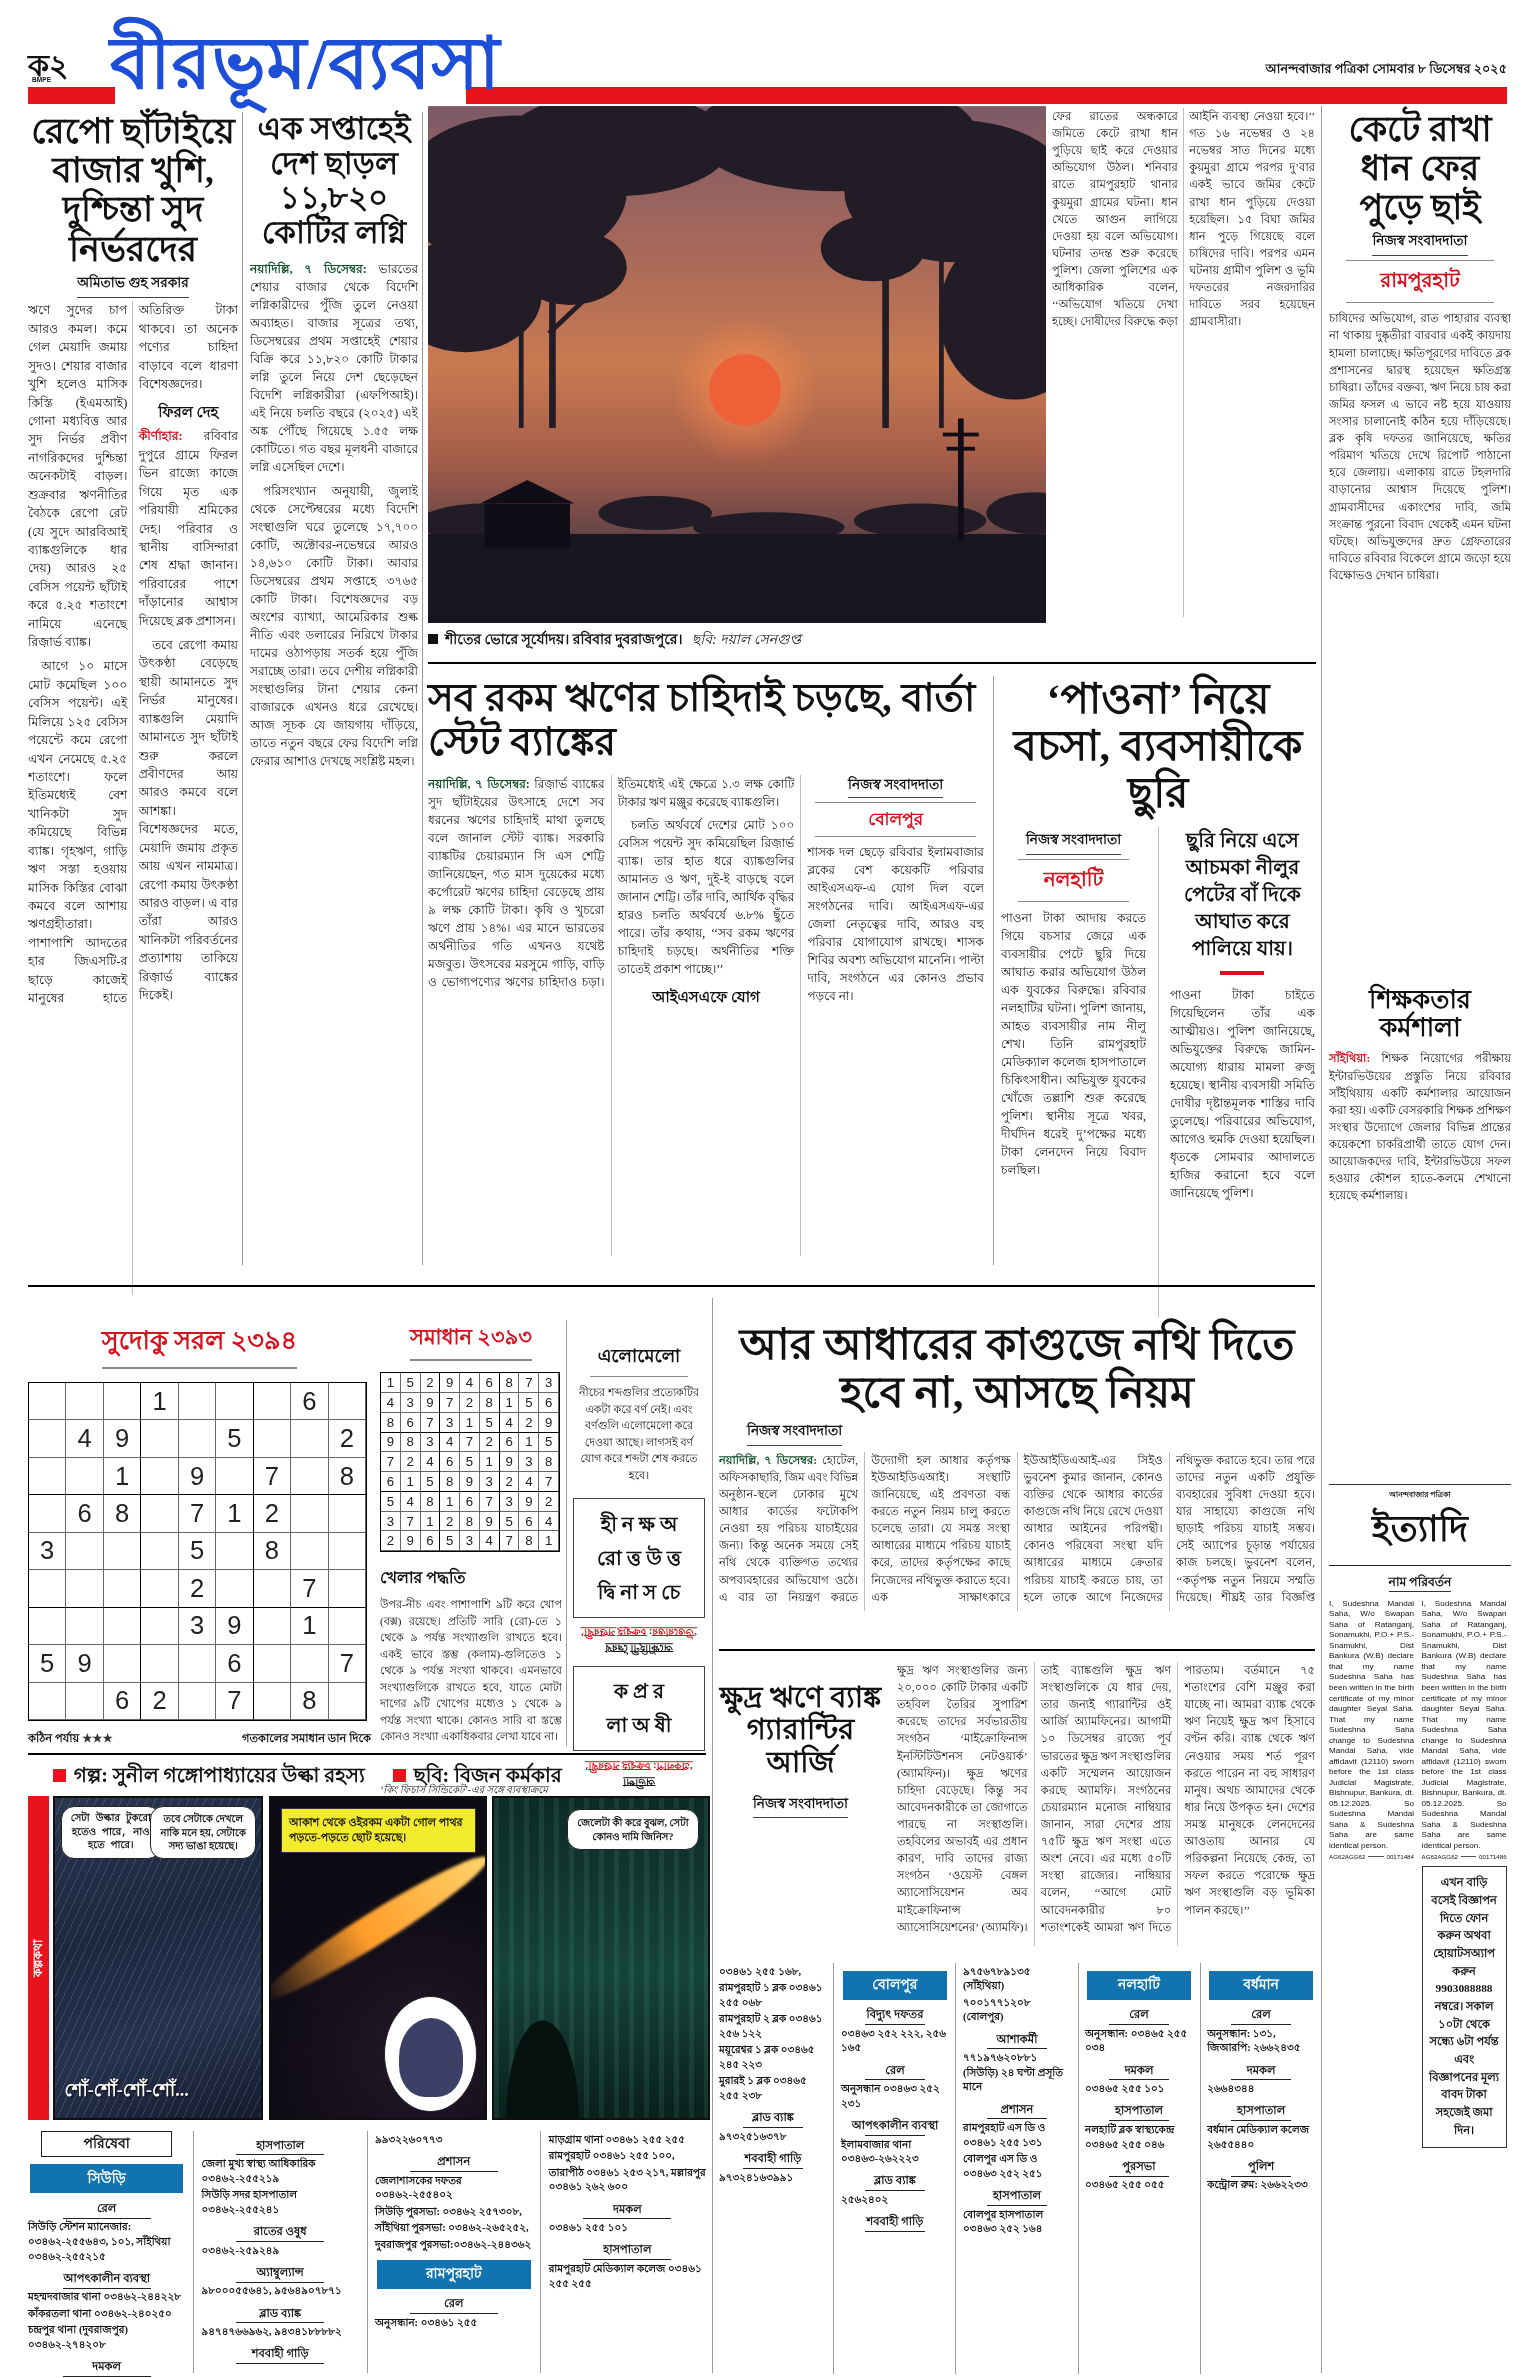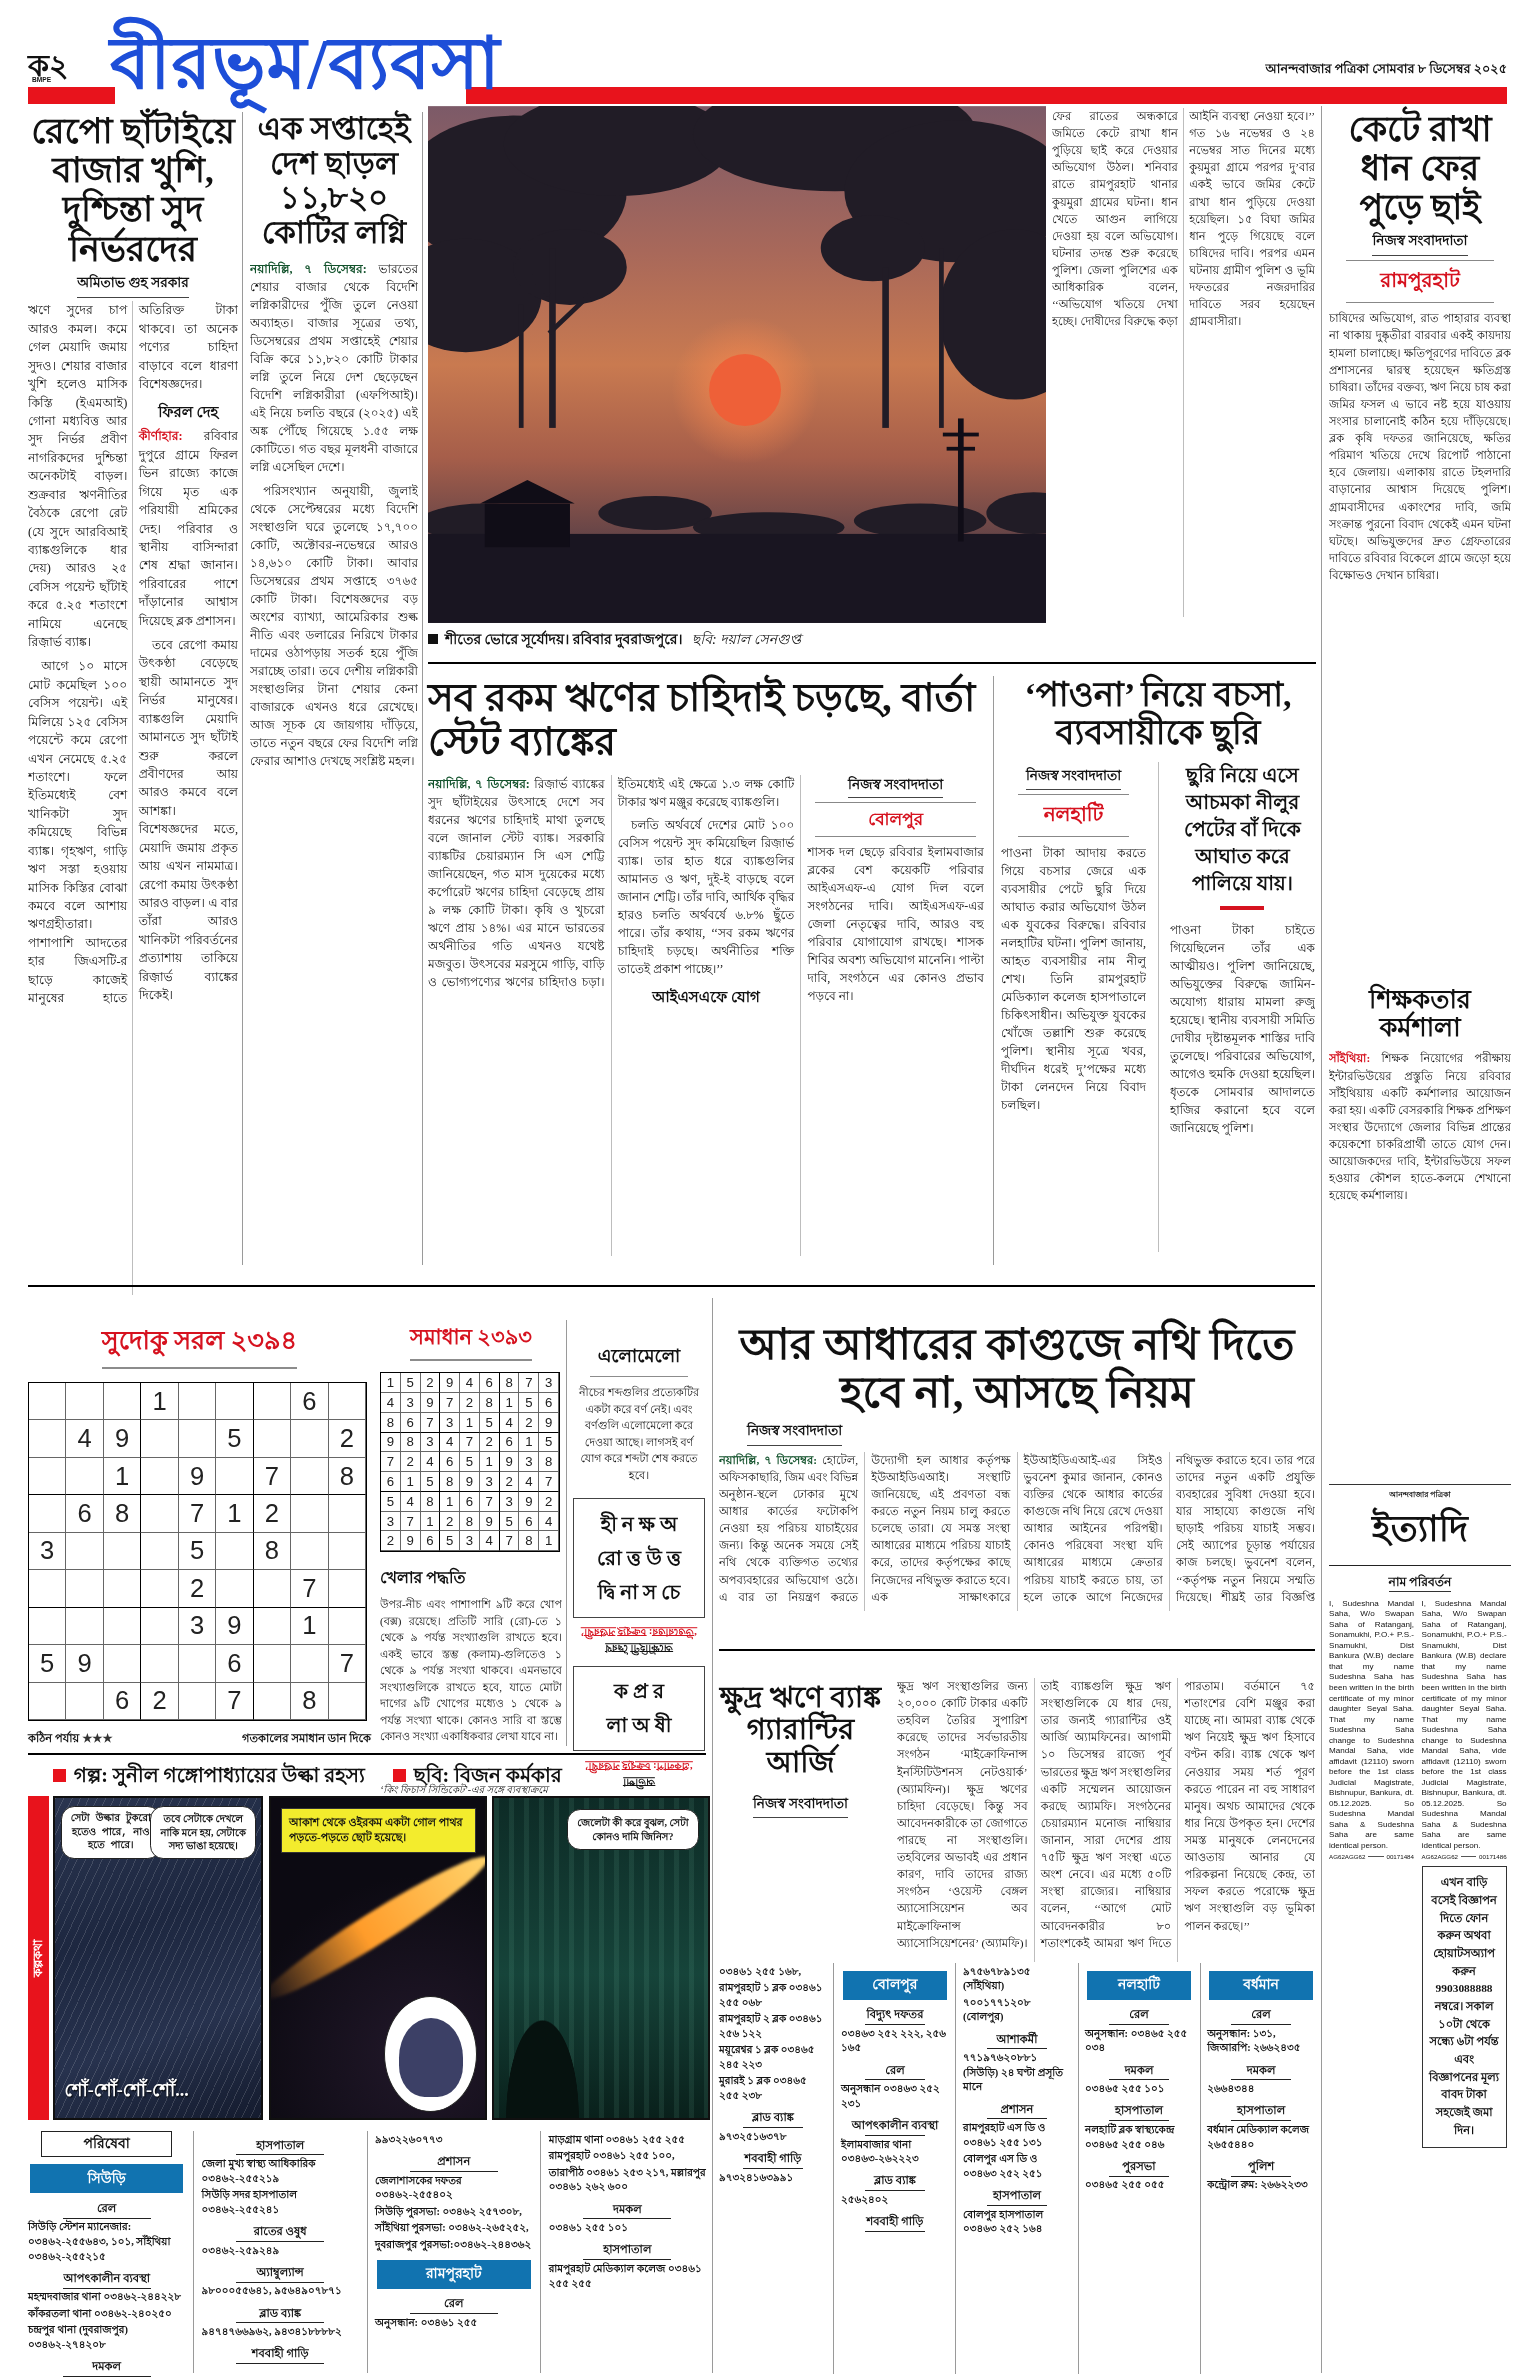--- a/index.html
+++ b/index.html
@@ -159,21 +159,21 @@
       <p class="noind"><span class="dl">নয়াদিল্লি, ৭ ডিসেম্বর:</span> <span>রিজ়ার্ভ ব্যাঙ্কের সুদ ছাঁটাইয়ের উৎসাহে দেশে সব ধরনের ঋণের চাহিদাই মাথা তুলছে বলে জানাল স্টেট ব্যাঙ্ক। সরকারি ব্যাঙ্কটির চেয়ারম্যান সি এস শেট্টি জানিয়েছেন, গত মাস দুয়েকের মধ্যে কর্পোরেট ঋণের চাহিদা বেড়েছে প্রায় ৯ লক্ষ কোটি টাকা। কৃষি ও খুচরো ঋণে প্রায় ১৪%। এর মানে ভারতের অর্থনীতির গতি এখনও যথেষ্ট মজবুত। উৎসবের মরসুমে গাড়ি, বাড়ি ও ভোগ্যপণ্যের ঋণের চাহিদাও চড়া। ইতিমধ্যেই এই ক্ষেত্রে ১.৩ লক্ষ কোটি টাকার ঋণ মঞ্জুর করেছে ব্যাঙ্কগুলি।</span></p>
       <p>চলতি অর্থবর্ষে দেশের মোট ১০০ বেসিস পয়েন্ট সুদ কমিয়েছিল রিজ়ার্ভ ব্যাঙ্ক। তার হাত ধরে ব্যাঙ্কগুলির আমানত ও ঋণ, দুই-ই বাড়ছে বলে জানান শেট্টি। তাঁর দাবি, আর্থিক বৃদ্ধির হারও চলতি অর্থবর্ষে ৬.৮% ছুঁতে পারে। তাঁর কথায়, ‘‘সব রকম ঋণের চাহিদাই চড়ছে। অর্থনীতির শক্তি তাতেই প্রকাশ পাচ্ছে।’’</p>
       <div class="subhead">আইএসএফে যোগ</div>
       <div class="byline"><span>নিজস্ব সংবাদদাতা</span></div>
       <div class="location" style="font-size:17px;margin:1.9px 7.6px 5.7px;">বোলপুর</div>
       <p class="noind">শাসক দল ছেড়ে রবিবার ইলামবাজার ব্লকের বেশ কয়েকটি পরিবার আইএসএফ-এ যোগ দিল বলে সংগঠনের দাবি। আইএসএফ-এর জেলা নেতৃত্বের দাবি, আরও বহু পরিবার যোগাযোগ রাখছে। শাসক শিবির অবশ্য অভিযোগ মানেনি। পাল্টা দাবি, সংগঠনে এর কোনও প্রভাব পড়বে না।</p>
     </div>
   </div>
 
   <div class="abs" style="left:1001px;top:676px;width:314px;">
-    <div class="hl" style="font-size:34px;">‘পাওনা’ নিয়ে বচসা, ব্যবসায়ীকে ছুরি</div>
+    <div class="hl" style="font-size:42px;">‘পাওনা’ নিয়ে বচসা, ব্যবসায়ীকে ছুরি</div>
     <div style="display:flex;gap:11.4px;margin-top:9.5px;">
       <div style="width:151px;">
         <div class="byline"><span>নিজস্ব সংবাদদাতা</span></div>
         <div class="location">নলহাটি</div>
         <div class="body" style="height:375px;">
           <p class="noind">পাওনা টাকা আদায় করতে গিয়ে বচসার জেরে এক ব্যবসায়ীর পেটে ছুরি দিয়ে আঘাত করার অভিযোগ উঠল এক যুবকের বিরুদ্ধে। রবিবার নলহাটির ঘটনা। পুলিশ জানায়, আহত ব্যবসায়ীর নাম নীলু শেখ। তিনি রামপুরহাট মেডিক্যাল কলেজ হাসপাতালে চিকিৎসাধীন। অভিযুক্ত যুবকের খোঁজে তল্লাশি শুরু করেছে পুলিশ। স্থানীয় সূত্রে খবর, দীর্ঘদিন ধরেই দু’পক্ষের মধ্যে টাকা লেনদেন নিয়ে বিবাদ চলছিল।</p>
         </div>
       </div>
       <div style="width:151px;border-left:0.9px solid #bdbdbd;padding-left:11.4px;">
         <div class="pullquote">ছুরি নিয়ে এসে আচমকা নীলুর পেটের বাঁ দিকে আঘাত করে পালিয়ে যায়।</div>
@@ -411,21 +411,21 @@
     </div>
   </div>
   <div class="rule-h" style="left:719px;top:1649px;width:596px;"></div>
 
   <div class="abs" style="left:719px;top:1662px;width:596px;">
     <div style="display:flex;gap:15px;">
       <div style="width:163px;">
         <div class="hl" style="font-size:29px;margin-top:19px;">ক্ষুদ্র ঋণে ব্যাঙ্ক গ্যারান্টির আর্জি</div>
         <div class="byline" style="margin-top:13.2px;"><span>নিজস্ব সংবাদদাতা</span></div>
       </div>
-      <div class="body cols3" style="width:418px;height:284px;font-size:11.4px;margin-top:16px;">
+      <div class="body cols3" style="width:418px;height:284px;font-size:11.4px;">
         <p class="noind">ক্ষুদ্র ঋণ সংস্থাগুলির জন্য ২০,০০০ কোটি টাকার একটি তহবিল তৈরির সুপারিশ করেছে তাদের সর্বভারতীয় সংগঠন ‘মাইক্রোফিনান্স ইনস্টিটিউশনস নেটওয়ার্ক’ (অ্যামফিন)। ক্ষুদ্র ঋণের চাহিদা বেড়েছে। কিন্তু সব আবেদনকারীকে তা জোগাতে পারছে না সংস্থাগুলি। তহবিলের অভাবই এর প্রধান কারণ, দাবি তাদের রাজ্য সংগঠন ‘ওয়েস্ট বেঙ্গল অ্যাসোসিয়েশন অব মাইক্রোফিনান্স অ্যাসোসিয়েশনের’ (অ্যামফি)। তাই ব্যাঙ্কগুলি ক্ষুদ্র ঋণ সংস্থাগুলিকে যে ধার দেয়, তার জন্যই গ্যারান্টির ওই আর্জি অ্যামফিনের। আগামী ১০ ডিসেম্বর রাজ্যে পূর্ব ভারতের ক্ষুদ্র ঋণ সংস্থাগুলির একটি সম্মেলন আয়োজন করছে অ্যামফি। সংগঠনের চেয়ারম্যান মনোজ নাম্বিয়ার জানান, সারা দেশের প্রায় ৭৫টি ক্ষুদ্র ঋণ সংস্থা এতে অংশ নেবে। এর মধ্যে ৫০টি সংস্থা রাজ্যের। নাম্বিয়ার বলেন, ‘‘আগে মোট আবেদনকারীর ৮০ শতাংশকেই আমরা ঋণ দিতে পারতাম। বর্তমানে ৭৫ শতাংশের বেশি মঞ্জুর করা যাচ্ছে না। আমরা ব্যাঙ্ক থেকে ঋণ নিয়েই ক্ষুদ্র ঋণ হিসাবে বণ্টন করি। ব্যাঙ্ক থেকে ঋণ নেওয়ার সময় শর্ত পূরণ করতে পারেন না বহু সাধারণ মানুষ। অথচ আমাদের থেকে ধার নিয়ে উপকৃত হন। দেশের সমস্ত মানুষকে লেনদেনের আওতায় আনার যে পরিকল্পনা নিয়েছে কেন্দ্র, তা সফল করতে পরোক্ষে ক্ষুদ্র ঋণ সংস্থাগুলি বড় ভূমিকা পালন করছে।’’</p>
       </div>
     </div>
   </div>
 
   <div class="rule-h" style="left:28px;top:1753px;width:678px;"></div>
   <div class="abs" style="left:53px;top:1760px;width:653px;font-weight:bold;font-size:20px;">
     <span style="display:inline-block;width:13.2px;height:13.2px;background:#e8131c;margin-right:7.6px;"></span><span>গল্প: সুনীল গঙ্গোপাধ্যায়ের উল্কা রহস্য</span>
     <span style="display:inline-block;width:13.2px;height:13.2px;background:#e8131c;margin:0 7.6px 0 23px;"></span><span>ছবি: বিজন কর্মকার</span>
   </div>

